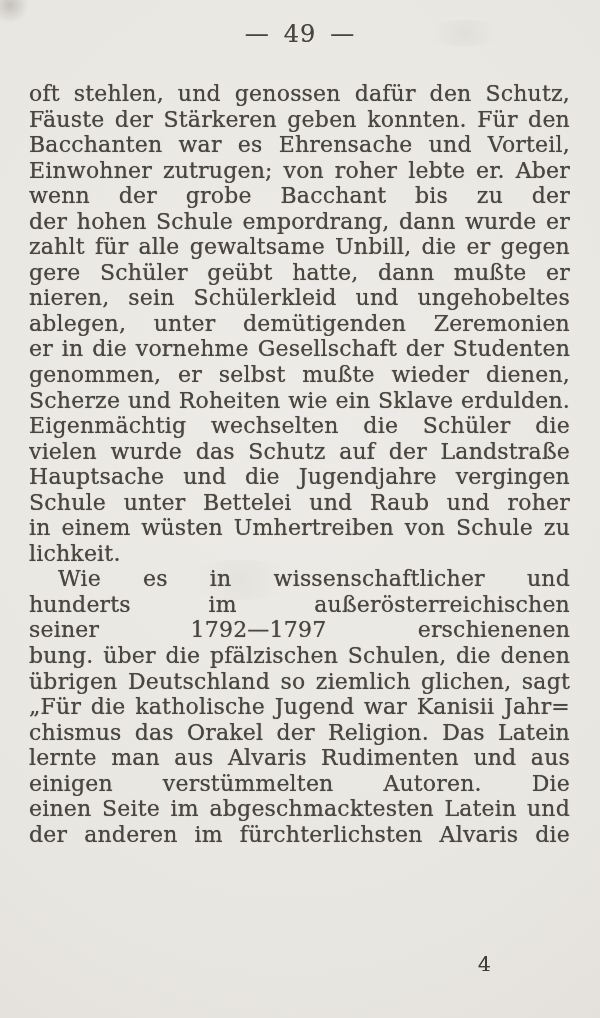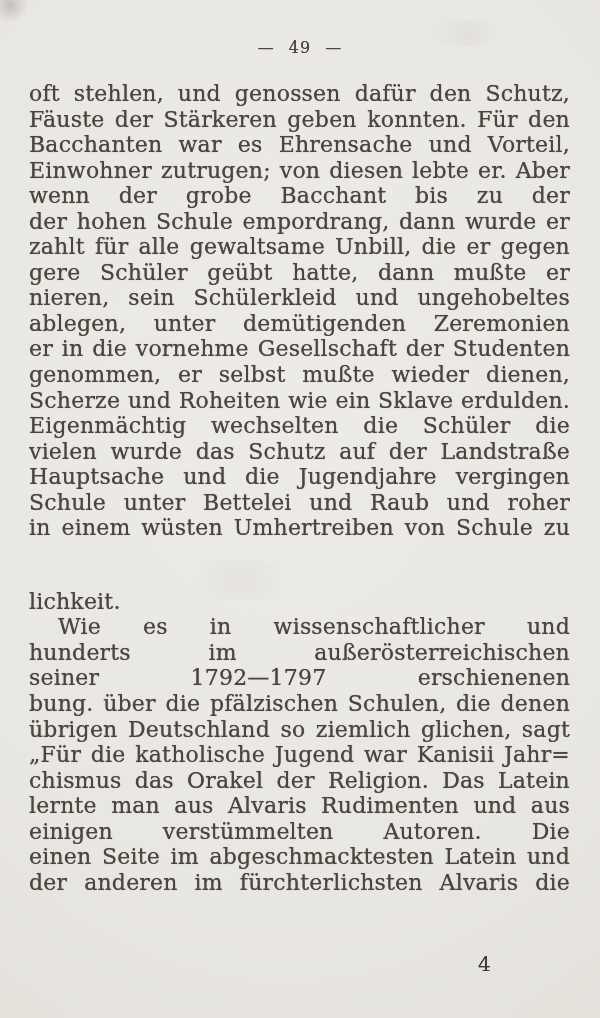--- a/index.html
+++ b/index.html
@@ -29,25 +29,24 @@
     background: radial-gradient(circle, rgba(120,115,105,.06), rgba(120,115,105,0) 70%); }
   .smudge.s3 { left: 420px; top: 20px; width: 90px; height: 26px;
     background: radial-gradient(circle, rgba(120,115,105,.07), rgba(120,115,105,0) 70%); }
 
   .page-header {
     position: absolute;
     top: 20px;
     left: 0;
     width: 100%;
     text-align: center;
-    font-size: 16px;
+    font-size: 24px;
     letter-spacing: 1px;
     color: #4a453e;
     text-shadow: 0 0 0.6px rgba(74,69,62,.75);
-    margin-top: 18px;
   }
   .page-header .dash { margin: 0 14px; }
 
   .body-text {
     position: absolute;
     left: 29px;
     top: 81px;
     width: 541px;
   }
   .line {
@@ -55,21 +54,21 @@
     line-height: 25.55px;
     height: 25.55px;
     text-align: justify;
     text-align-last: justify;
     letter-spacing: 0.2px;
     color: #4a453e;
     text-shadow: 0 0 0.7px rgba(74,69,62,.8);
     overflow: hidden;
   }
   .line.indent { text-indent: 29px; }
-  .line.no-stretch { text-align-last: left; margin-top: 48px; }
+  .line.no-stretch { text-align-last: left; }
 
   .signature-mark {
     position: absolute;
     left: 478px;
     top: 952px;
     font-size: 20px;
     color: #3f3b35;
     text-shadow: 0 0 0.6px rgba(63,59,53,.8);
   }
 </style>
@@ -82,21 +81,21 @@
   <div class="smudge s3"></div>
 
   <div class="page-header">
     <span class="dash">—</span><span>49</span><span class="dash">—</span>
   </div>
 
   <div class="body-text" id="body-text">
       <div class="line">oft stehlen, und genossen dafür den Schutz, den die</div>
       <div class="line">Fäuste der Stärkeren geben konnten.  Für den</div>
       <div class="line">Bacchanten war es Ehrensache und Vorteil, viele</div>
-      <div class="line">Einwohner zutrugen; von diesen lebte er.  Aber</div>
+      <div class="line">Einwohner zutrugen; von roher lebte er.  Aber</div>
       <div class="line">wenn der grobe Bacchant bis zu der Universität,</div>
       <div class="line">der hohen Schule empordrang, dann wurde er be=</div>
       <div class="line">zahlt für alle gewaltsame Unbill, die er gegen jün=</div>
       <div class="line">gere Schüler geübt hatte,  dann mußte er depo=</div>
       <div class="line">nieren, sein Schülerkleid und ungehobeltes Wesen</div>
       <div class="line">ablegen,  unter demütigenden Zeremonien wurde</div>
       <div class="line">er in die vornehme Gesellschaft der Studenten auf=</div>
       <div class="line">genommen, er selbst mußte wieder dienen, wilde</div>
       <div class="line">Scherze und Roheiten wie ein Sklave erdulden.</div>
       <div class="line">Eigenmächtig wechselten die Schüler die Schule,</div>

